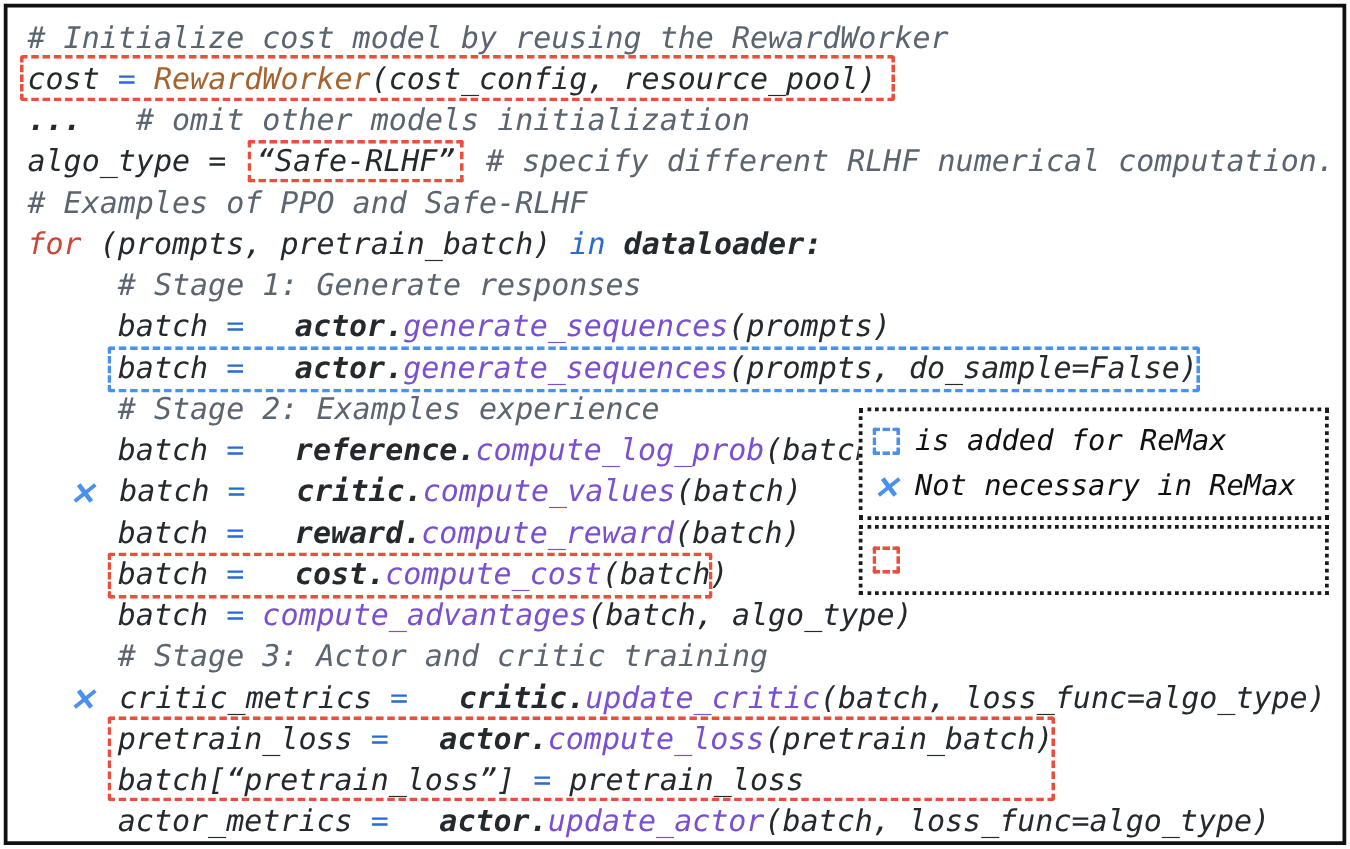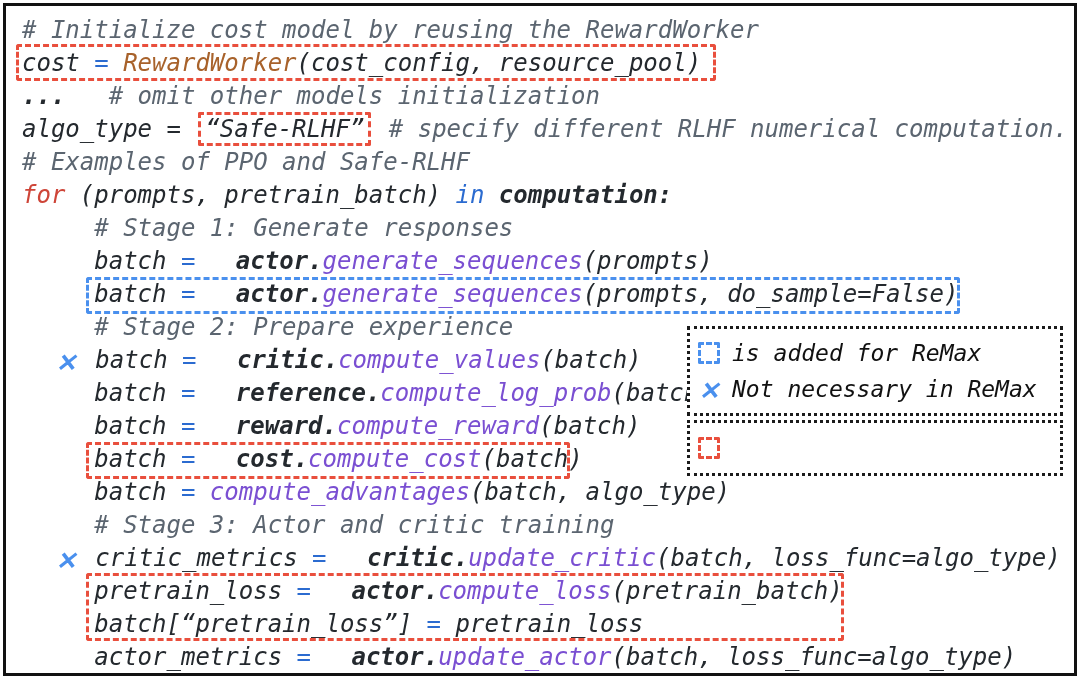--- a/index.html
+++ b/index.html
@@ -51,27 +51,27 @@
 <body>
 
 <div class="frame">
 
   <div class="code">
       <div class="line"><span class="t-comment"># Initialize cost model by reusing the RewardWorker</span></div>
       <div class="line"><span class="t-plain">cost </span><span class="t-op">=</span><span class="t-plain"> </span><span class="t-cls">RewardWorker</span><span class="t-plain">(cost_config, resource_pool)</span></div>
       <div class="line"><span class="t-bold">...</span><span class="t-plain">   </span><span class="t-comment"># omit other models initialization</span></div>
       <div class="line"><span class="t-plain">algo_type </span><span class="t-plain">=</span><span class="t-plain"> </span><span class="t-strbox">“Safe-RLHF”</span><span class="t-plain"> </span><span class="t-comment"># specify different RLHF numerical computation.</span></div>
       <div class="line"><span class="t-comment"># Examples of PPO and Safe-RLHF</span></div>
-      <div class="line"><span class="t-kwr">for</span><span class="t-plain"> (prompts, pretrain_batch) </span><span class="t-kwb">in</span><span class="t-plain"> </span><span class="t-bold">computation:</span></div>
+      <div class="line"><span class="t-kwr">for</span><span class="t-plain"> (prompts, pretrain_batch) </span><span class="t-kwb">in</span><span class="t-plain"> </span><span class="t-bold">dataloader:</span></div>
       <div class="line"><span class="t-plain">     </span><span class="t-comment"># Stage 1: Generate responses</span></div>
       <div class="line"><span class="t-plain">     batch </span><span class="t-op">=</span><span class="t-plain"> </span><span class="t-obj">actor.</span><span class="t-fn">generate_sequences</span><span class="t-plain">(prompts)</span></div>
       <div class="line"><span class="t-plain">     batch </span><span class="t-op">=</span><span class="t-plain"> </span><span class="t-obj">actor.</span><span class="t-fn">generate_sequences</span><span class="t-plain">(prompts, do_sample=False)</span></div>
-      <div class="line"><span class="t-plain">     </span><span class="t-comment"># Stage 2: Prepare experience</span></div>
+      <div class="line"><span class="t-plain">     </span><span class="t-comment"># Stage 2: Examples experience</span></div>
+      <div class="line"><span class="t-plain">     batch </span><span class="t-op">=</span><span class="t-plain"> </span><span class="t-obj">reference.</span><span class="t-fn">compute_log_prob</span><span class="t-plain">(batch)</span></div>
       <div class="line"><span class="t-plain">  </span><span class="t-x">✕</span><span class="t-plain"> batch </span><span class="t-op">=</span><span class="t-plain"> </span><span class="t-obj">critic.</span><span class="t-fn">compute_values</span><span class="t-plain">(batch)</span></div>
-      <div class="line"><span class="t-plain">     batch </span><span class="t-op">=</span><span class="t-plain"> </span><span class="t-obj">reference.</span><span class="t-fn">compute_log_prob</span><span class="t-plain">(batch)</span></div>
       <div class="line"><span class="t-plain">     batch </span><span class="t-op">=</span><span class="t-plain"> </span><span class="t-obj">reward.</span><span class="t-fn">compute_reward</span><span class="t-plain">(batch)</span></div>
       <div class="line"><span class="t-plain">     batch </span><span class="t-op">=</span><span class="t-plain"> </span><span class="t-obj">cost.</span><span class="t-fn">compute_cost</span><span class="t-plain">(batch)</span></div>
       <div class="line"><span class="t-plain">     batch </span><span class="t-op">=</span><span class="t-plain"> </span><span class="t-fn">compute_advantages</span><span class="t-plain">(batch, algo_type)</span></div>
       <div class="line"><span class="t-plain">     </span><span class="t-comment"># Stage 3: Actor and critic training</span></div>
       <div class="line"><span class="t-plain">  </span><span class="t-x">✕</span><span class="t-plain"> critic_metrics </span><span class="t-op">=</span><span class="t-plain"> </span><span class="t-obj">critic.</span><span class="t-fn">update_critic</span><span class="t-plain">(batch, loss_func=algo_type)</span></div>
       <div class="line"><span class="t-plain">     pretrain_loss </span><span class="t-op">=</span><span class="t-plain"> </span><span class="t-obj">actor.</span><span class="t-fn">compute_loss</span><span class="t-plain">(pretrain_batch)</span></div>
       <div class="line"><span class="t-plain">     batch[“pretrain_loss”] </span><span class="t-op">=</span><span class="t-plain"> pretrain_loss</span></div>
       <div class="line"><span class="t-plain">     actor_metrics </span><span class="t-op">=</span><span class="t-plain"> </span><span class="t-obj">actor.</span><span class="t-fn">update_actor</span><span class="t-plain">(batch, loss_func=algo_type)</span></div>
     </div>
 

